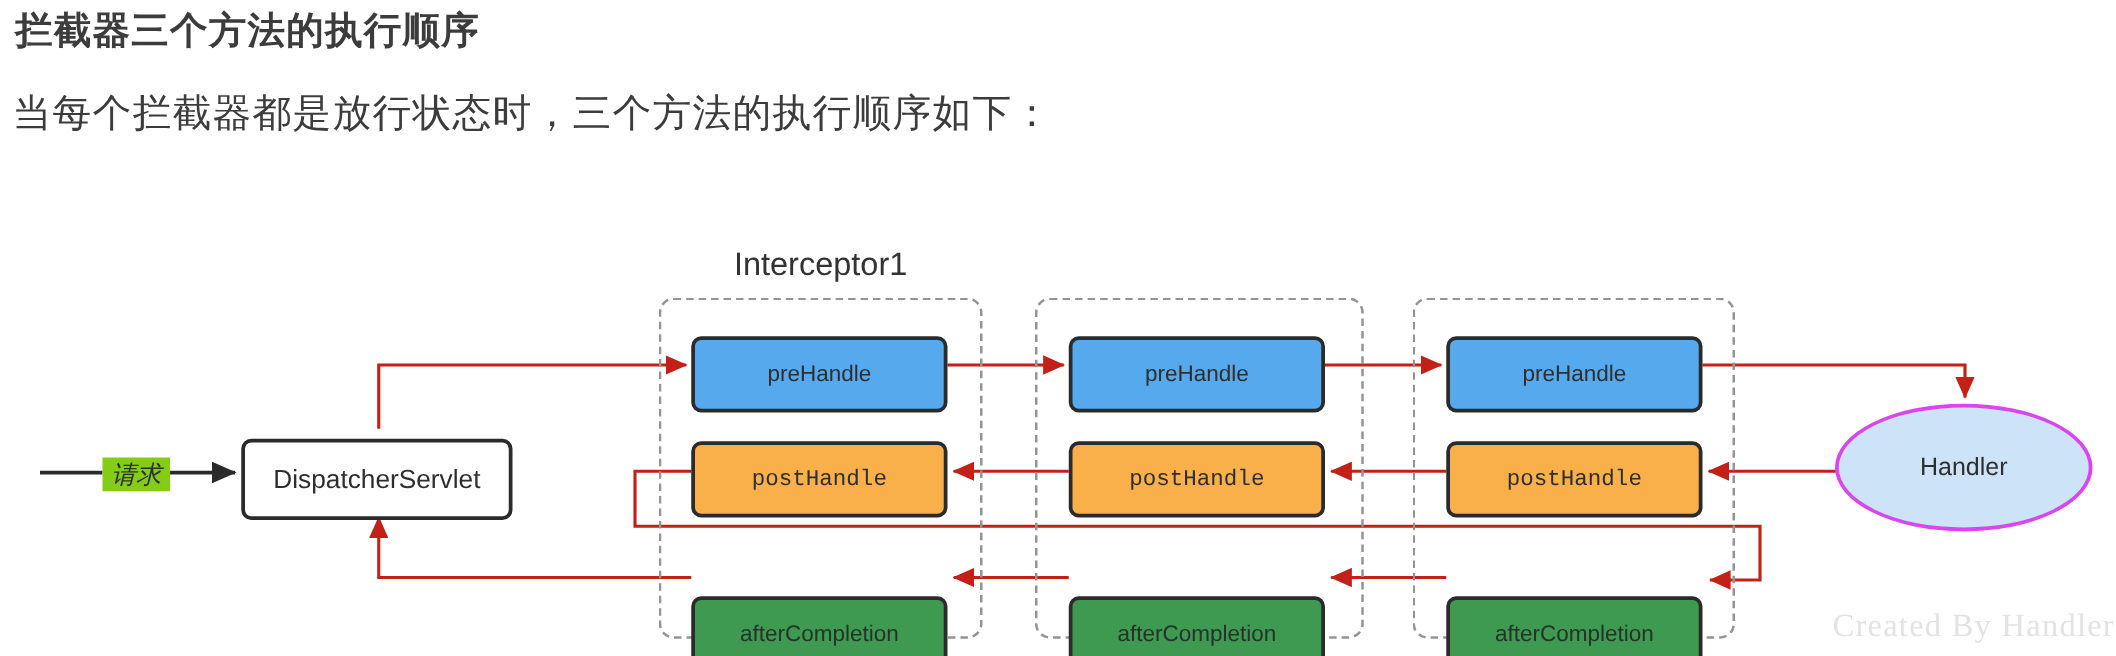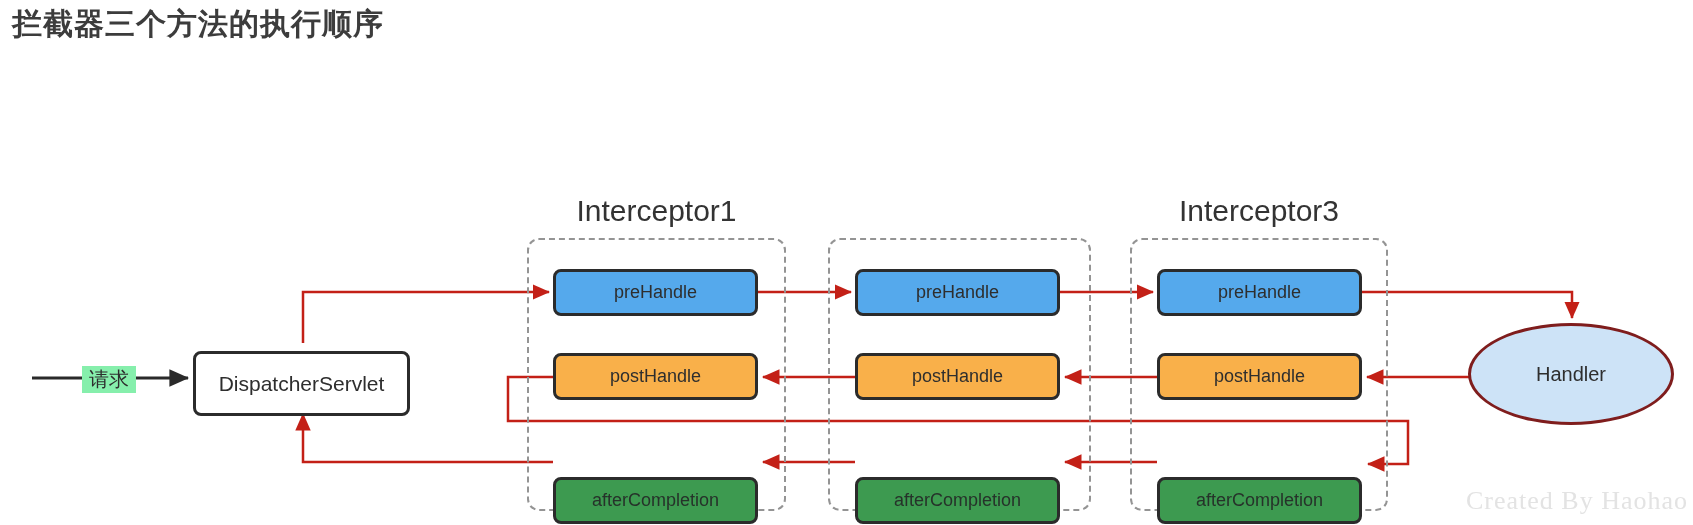--- a/index.html
+++ b/index.html
@@ -18,51 +18,52 @@
   .page-subtitle{position:absolute;left:10px;top:70px;margin:0;font-size:31px;font-weight:400;
               letter-spacing:1px;color:var(--text-dark);}
 
   svg.connectors{position:absolute;left:0;top:0;pointer-events:none;}
   .red-line{stroke:var(--arrow-red);stroke-width:2.5;fill:none;}
   .black-line{stroke:var(--arrow-black);stroke-width:3;fill:none;}
   .mr{fill:var(--arrow-red);}
   .mb{fill:var(--arrow-black);}
 
   .request-label{position:absolute;left:82px;top:366px;width:54px;text-align:center;
-                 font-size:20px;background:#86efac;color:#2e2e2e;}
+                 font-size:20px;background:#84cc16;color:#2e2e2e;font-style:italic;}
 
   .node{position:absolute;display:flex;align-items:center;justify-content:center;
         border:3px solid var(--node-border);border-radius:8px;color:#2e2e2e;}
   .dispatcher{left:193px;top:351px;width:217px;height:65px;background:#fff;font-size:21px;}
 
   .ic-container{position:absolute;top:238px;height:273px;border:2px dashed var(--container-border);
                 border-radius:12px;}
   .ic-c1{left:527px;width:259px;} .ic-c2{left:828px;width:263px;} .ic-c3{left:1130px;width:258px;}
   .ic-title{position:absolute;top:196px;height:30px;display:flex;align-items:center;justify-content:center;
-            font-size:30px;color:#333;}
+            font-size:26px;color:#333;}
   .ic-t1{left:527px;width:259px;} .ic-t2{left:828px;width:263px;} .ic-t3{left:1130px;width:258px;}
 
-  .method{width:205px;height:47px;font-size:18px;}
+  .method{width:205px;height:61px;font-size:18px;}
   .col1{left:553px;} .col2{left:855px;} .col3{left:1157px;}
   .row-pre{top:269px;background:var(--prehandle-fill);}
-  .row-post{top:353px;background:var(--posthandle-fill);}
+  .row-post{top:353px;background:var(--posthandle-fill);font-family:Liberation Mono, monospace;}
   .row-after{top:439px;background:var(--aftercompletion-fill);color:#26322a;margin-top:38px;}
 
   .handler{left:1468px;top:323px;width:206px;height:102px;border-radius:50%;
-           background:var(--handler-fill);font-size:20px;border:3px solid #7f1d1d;}
+           background:var(--handler-fill);font-size:20px;border:3px solid #d946ef;}
 
   .watermark{position:absolute;left:1466px;top:486px;font-family:"Liberation Serif","DejaVu Serif",serif;
              font-size:26px;color:var(--watermark-gray);letter-spacing:1px;}
 </style>
 </head>
 <body>
 
 <div class="stage">
 
   <h1 class="page-title">拦截器三个方法的执行顺序</h1>
+  <p class="page-subtitle">当每个拦截器都是放行状态时，三个方法的执行顺序如下：</p>
 
   <svg class="connectors" width="1693" height="525" viewBox="0 0 1693 525">
     <defs>
       <marker id="ra" markerWidth="7" markerHeight="6.2" refX="6.6" refY="3.1" orient="auto" markerUnits="strokeWidth">
         <path class="mr" d="M0,0 L7,3.1 L0,6.2 Z"></path>
       </marker>
       <marker id="ba" markerWidth="6.6" markerHeight="5.8" refX="6.2" refY="2.9" orient="auto" markerUnits="strokeWidth">
         <path class="mb" d="M0,0 L6.6,2.9 L0,5.8 Z"></path>
       </marker>
     </defs>
@@ -83,35 +84,34 @@
     <path class="red-line" d="M1157,462 H1065" marker-end="url(#ra)"></path>
     <path class="red-line" d="M855,462 H763" marker-end="url(#ra)"></path>
     <path class="red-line" d="M553,462 H303 V414" marker-end="url(#ra)"></path>
   </svg>
 
   <div class="request-label">请求</div>
 
   <div class="node dispatcher">DispatcherServlet</div>
 
   <div class="ic-title ic-t1">Interceptor1</div>
-  <div class="ic-title ic-t3">Interceptor3</div>
 
   <div class="ic-container ic-c1"></div>
   <div class="ic-container ic-c2"></div>
   <div class="ic-container ic-c3"></div>
 
   <div class="node method col1 row-pre">preHandle</div>
   <div class="node method col1 row-post">postHandle</div>
   <div class="node method col1 row-after">afterCompletion</div>
 
   <div class="node method col2 row-pre">preHandle</div>
   <div class="node method col2 row-post">postHandle</div>
   <div class="node method col2 row-after">afterCompletion</div>
 
   <div class="node method col3 row-pre">preHandle</div>
   <div class="node method col3 row-post">postHandle</div>
   <div class="node method col3 row-after">afterCompletion</div>
 
   <div class="node handler">Handler</div>
 
-  <div class="watermark">Created By Haohao</div>
+  <div class="watermark">Created By Handler</div>
 
 </div>
 
 </body></html>

